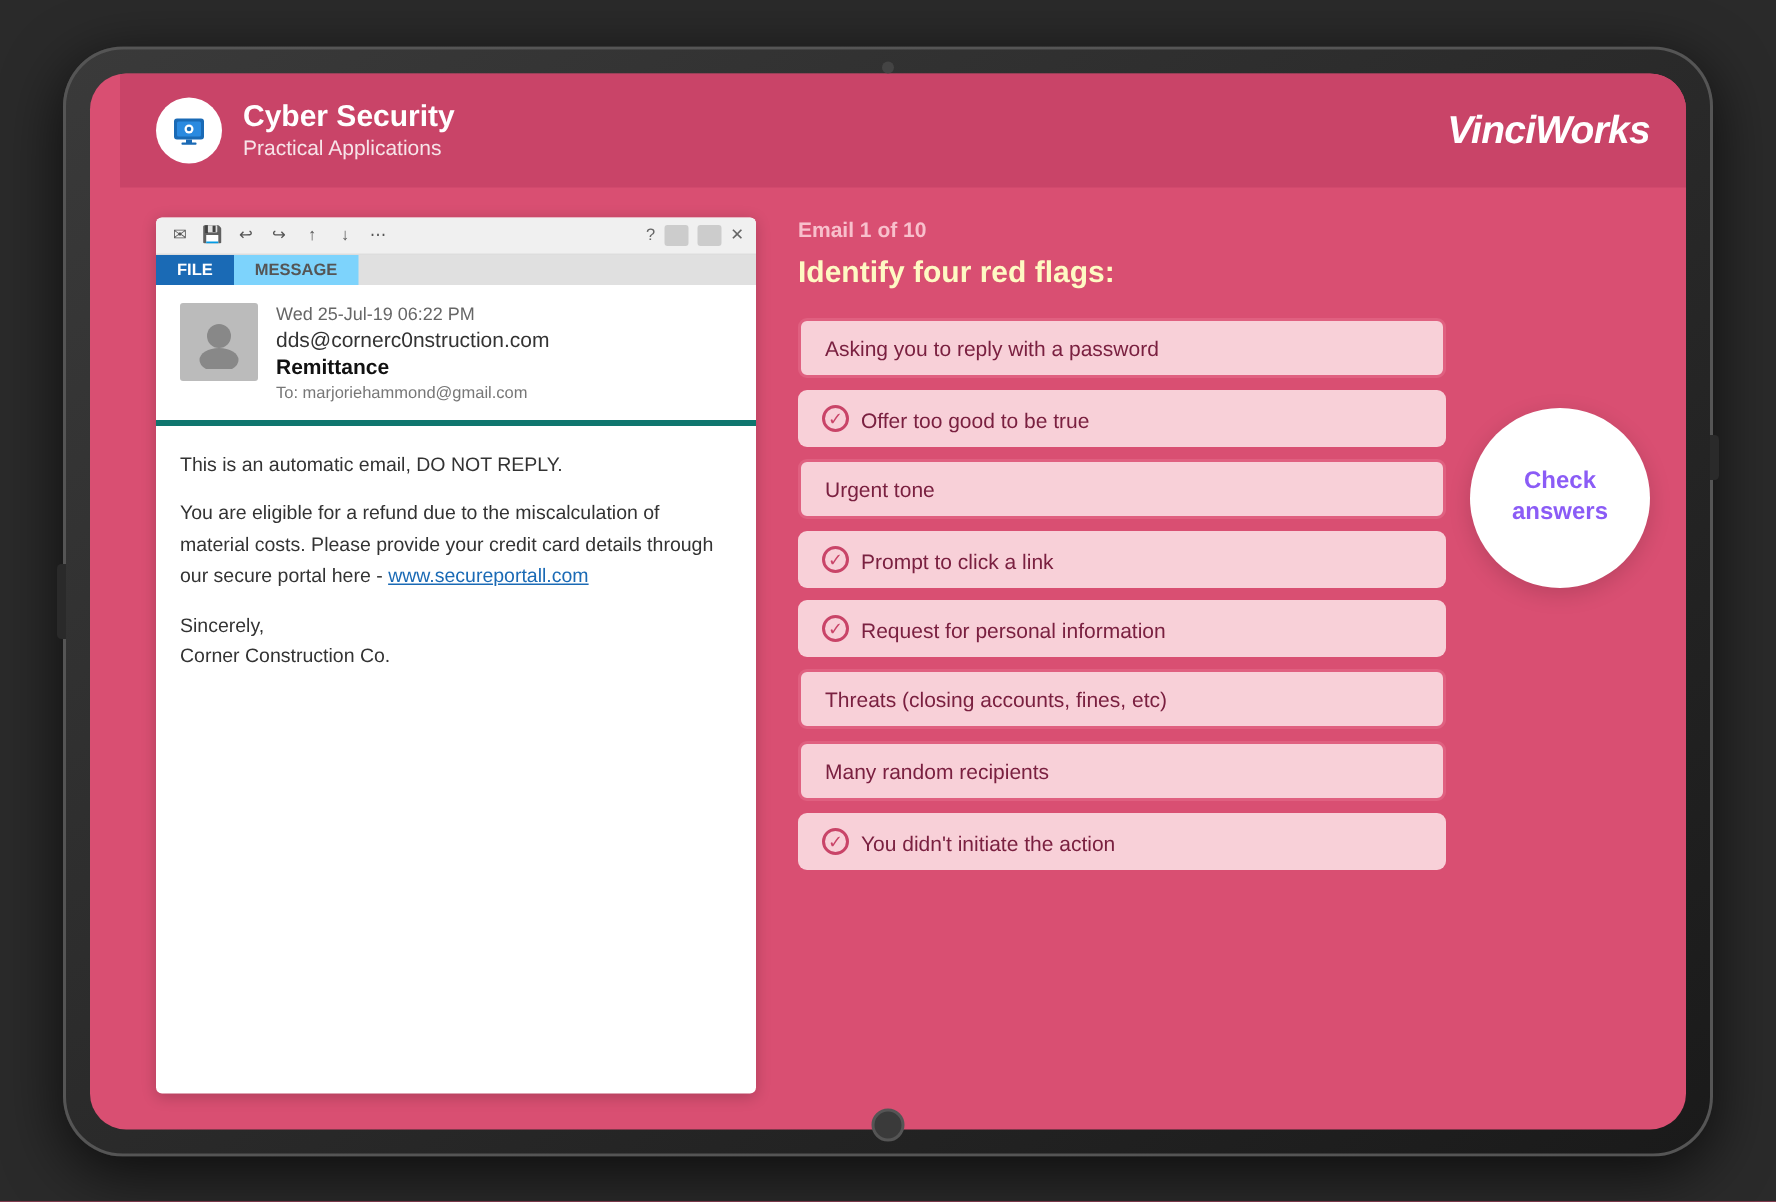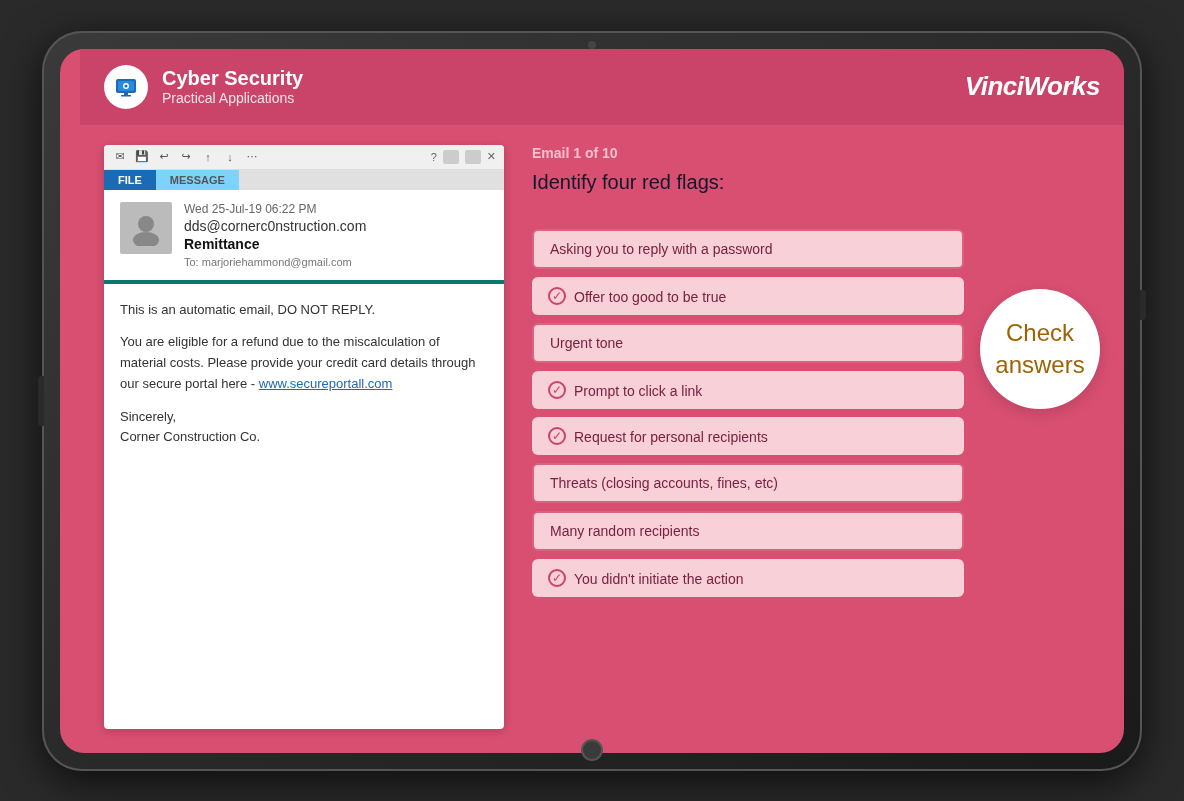--- a/index.html
+++ b/index.html
@@ -290,24 +290,24 @@
     }
 
     .email-counter {
       color: #f8c0cc;
       font-size: 14px;
       font-weight: bold;
       margin-bottom: 2px;
     }
 
     .panel-title {
-      color: #0f172a;
+      color: #fef9c3;
       font-size: 20px;
-      font-weight: normal;
-      margin-bottom: 27px;
+      font-weight: bold;
+      margin-bottom: 10px;
     }
 
     .flags-container {
       display: flex;
       gap: 16px;
       flex: 1;
     }
 
     .flags-list {
       display: flex;
@@ -367,23 +367,23 @@
       display: flex;
       align-items: center;
       justify-content: center;
       flex-shrink: 0;
       align-self: center;
       margin-top: 40px;
       box-shadow: 0 4px 15px rgba(0,0,0,0.15);
     }
 
     .check-answers-text {
-      color: #a16207;
-      font-size: 24px;
-      font-weight: normal;
+      color: #8b5cf6;
+      font-size: 16px;
+      font-weight: bold;
       text-align: center;
       line-height: 1.3;
     }
   </style>
 </head>
 <body>
 
 <div class="tablet-outer">
   <div class="side-button"></div>
   <div class="right-button"></div>
@@ -479,21 +479,21 @@
               </button>
               <button class="flag-btn selected">
                 <span>Urgent tone</span>
               </button>
               <button class="flag-btn checked">
                 <span class="check-icon filled">✓</span>
                 <span>Prompt to click a link</span>
               </button>
               <button class="flag-btn checked">
                 <span class="check-icon filled">✓</span>
-                <span>Request for personal recipients</span>
+                <span>Request for personal information</span>
               </button>
               <button class="flag-btn selected">
                 <span>Threats (closing accounts, fines, etc)</span>
               </button>
               <button class="flag-btn selected">
                 <span>Many random recipients</span>
               </button>
               <button class="flag-btn checked">
                 <span class="check-icon filled">✓</span>
                 <span>You didn't initiate the action</span>

